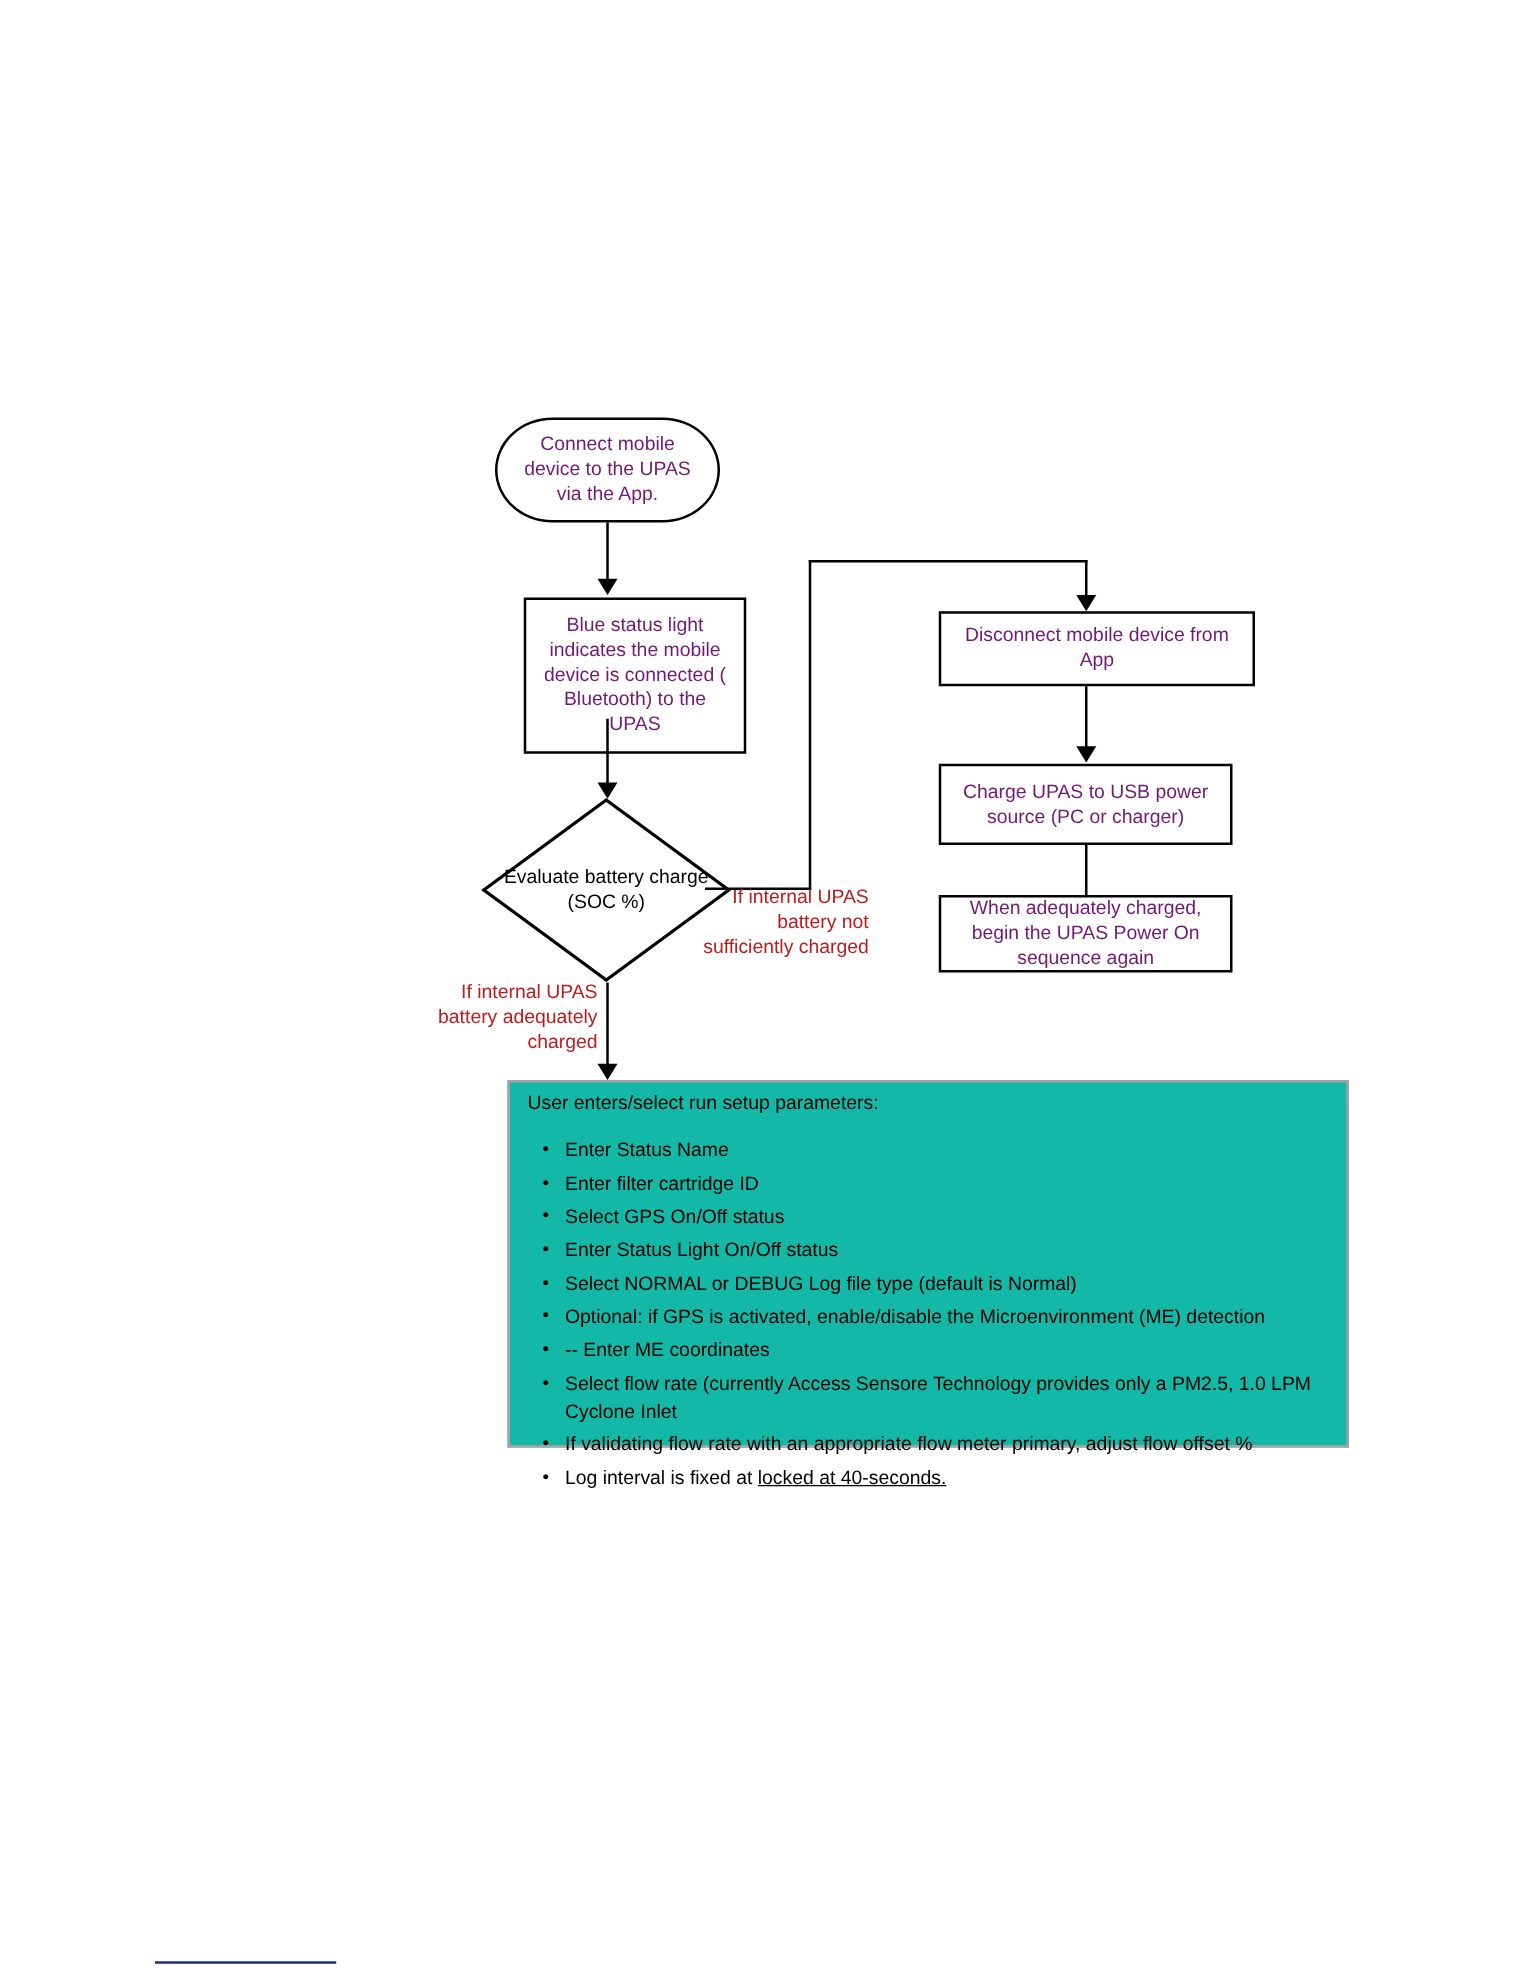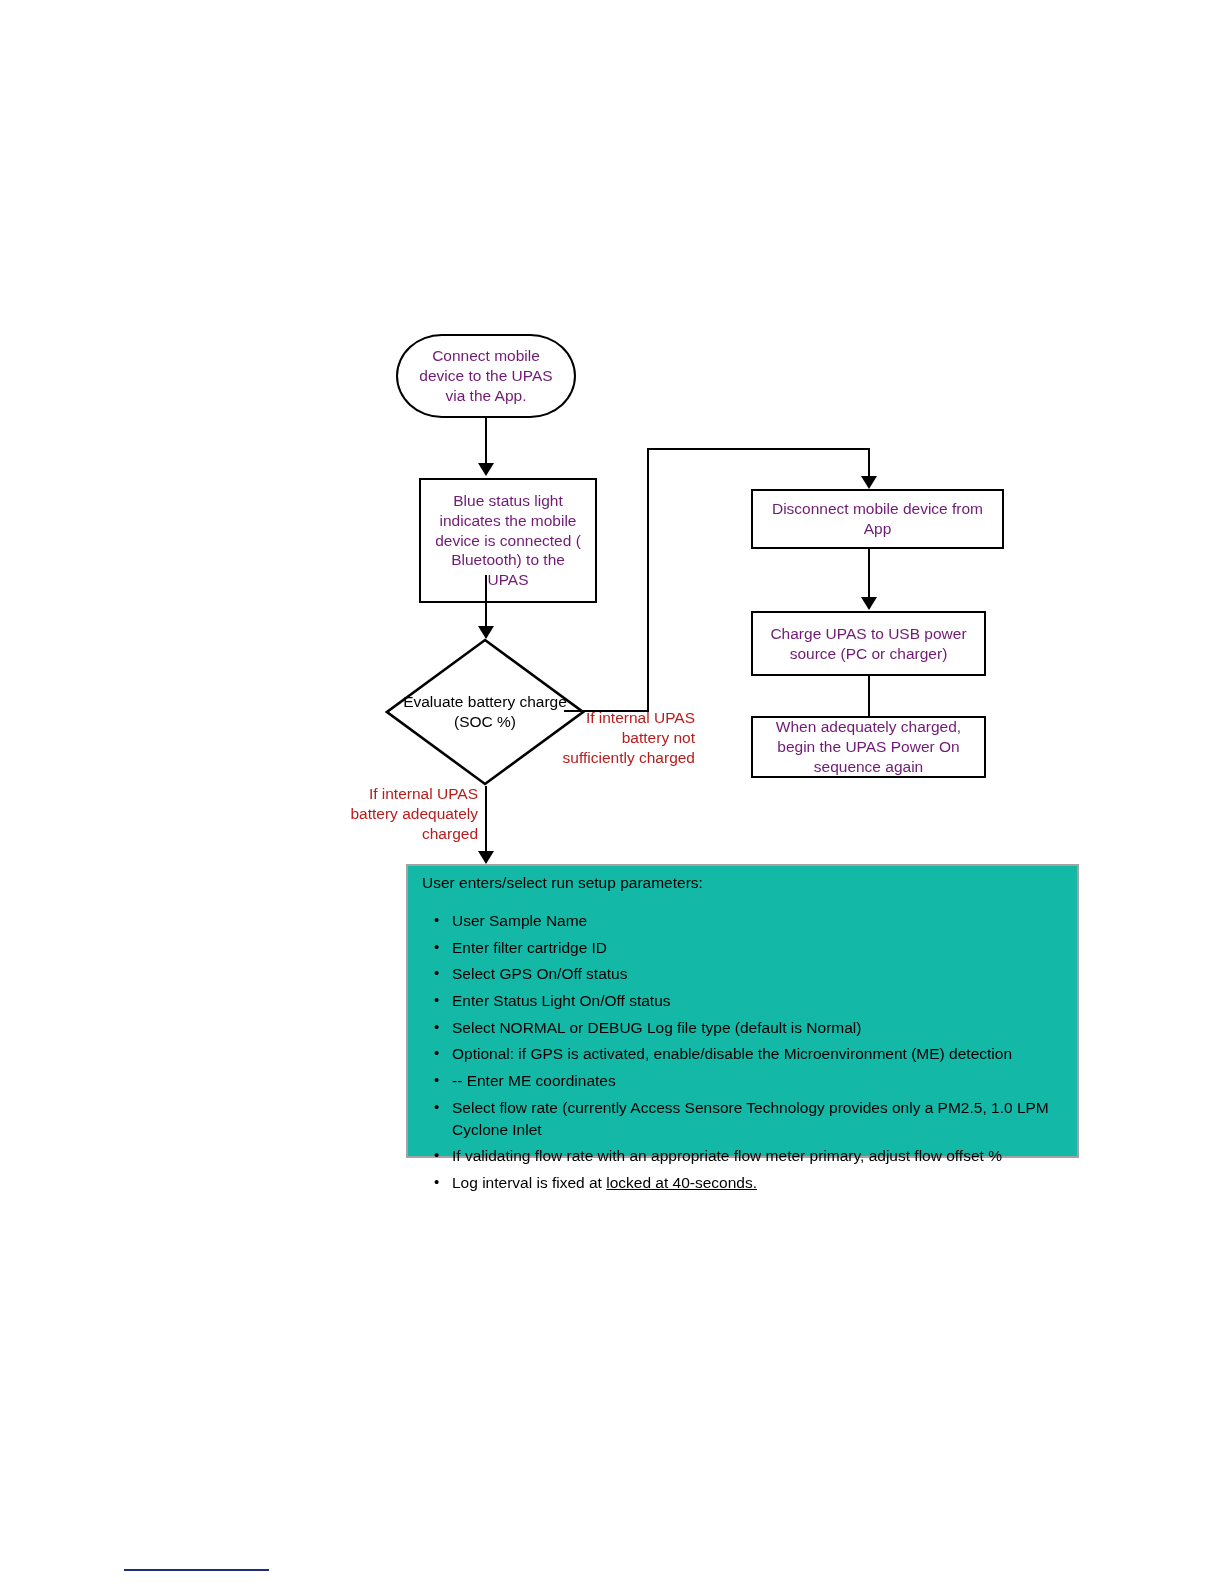--- a/index.html
+++ b/index.html
@@ -198,21 +198,21 @@
   </div>
 
   <div class="conn-v" style="left:485px; top:786px; height:72px;"></div>
   <div class="arrow-down" style="left:478px; top:851px;"></div>
 
   <div class="edge-label right-align" style="left:318px; top:784px; width:160px;">If internal UPAS battery adequately charged</div>
 
   <div class="params-box" style="left:406px; top:864px; width:673px; height:294px;">
     <div class="params-title">User enters/select run setup parameters:</div>
     <ul class="params-list" id="params-list">
-        <li><span>User Sample Name</span></li>
+        <li><span>Enter Status Name</span></li>
         <li><span>Enter filter cartridge ID</span></li>
         <li><span>Select GPS On/Off status</span></li>
         <li><span>Enter Status Light On/Off status</span></li>
         <li><span>Select NORMAL or DEBUG Log file type (default is Normal)</span></li>
         <li><span>Optional: if GPS is activated, enable/disable the Microenvironment (ME) detection</span></li>
         <li><span>        -- Enter ME coordinates</span></li>
         <li><span>Select flow rate (currently Access Sensore Technology provides only a PM2.5, 1.0 LPM Cyclone Inlet</span></li>
         <li><span>If validating flow rate with an appropriate flow meter primary, adjust flow offset %</span></li>
         <li><span>Log interval is fixed at </span><span class="uline">locked at 40-seconds.</span></li>
       </ul>

